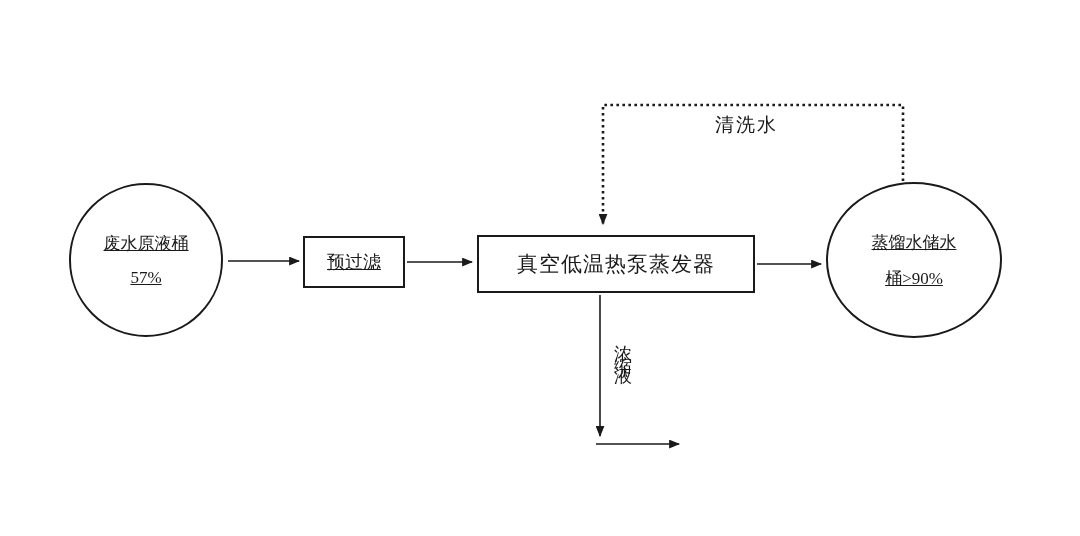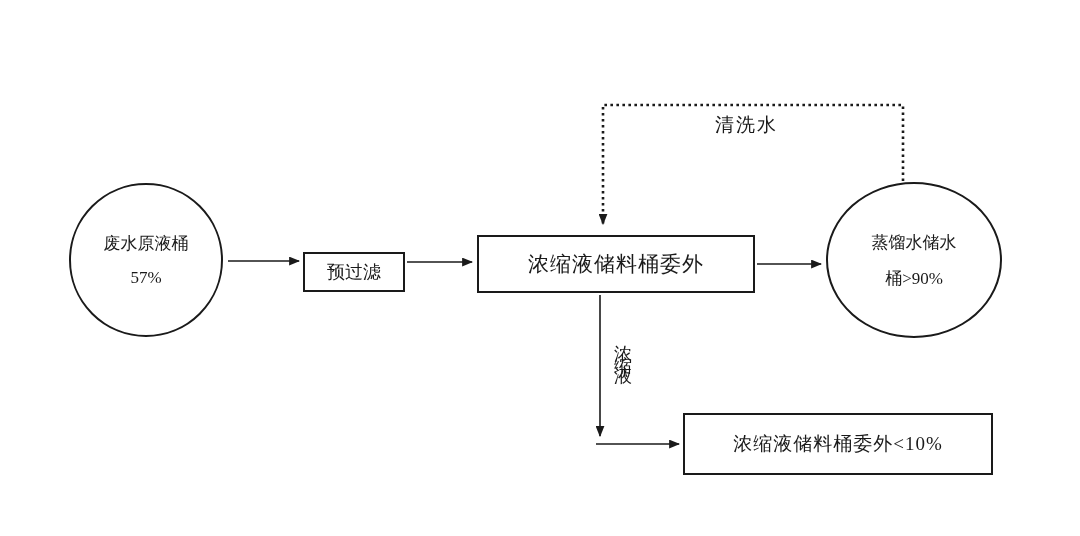--- a/index.html
+++ b/index.html
@@ -29,35 +29,36 @@
     position: absolute;
     display: flex;
     flex-direction: column;
     align-items: center;
     justify-content: center;
     text-align: center;
     border: 2px solid var(--stroke);
     background: var(--bg);
     color: var(--stroke);
   }
-  .node.circle { border-radius: 50%; }
+  .node.circle { border-radius: 50%; text-decoration: underline; }
   .node .line { display: block; }
 
   
   .n-source {
     left: 69px; top: 183px;
     width: 154px; height: 154px;
     font-size: 17px;
     gap: 13px;
   }
   
   .n-prefilter {
-    left: 303px; top: 252px;
-    width: 102px; height: 40px;
+    left: 303px; top: 236px;
+    width: 102px; height: 52px;
     font-size: 18px;
+    text-decoration: underline;
   }
   
   .n-evaporator {
     left: 477px; top: 235px;
     width: 278px; height: 58px;
     font-size: 21px;
     letter-spacing: 1px;
   }
   
   .n-distilled {
@@ -116,29 +117,26 @@
   <div class="node circle n-source">
     <span class="line">废水原液桶</span>
     <span class="line">57%</span>
   </div>
 
   <div class="node n-prefilter">
     <span class="line">预过滤</span>
   </div>
 
   <div class="node n-evaporator">
-    <span class="line">浓缩液储料桶委外</span>
+    <span class="line">真空低温热泵蒸发器</span>
   </div>
 
   <div class="node circle n-distilled">
     <span class="line">蒸馏水储水</span>
     <span class="line">桶&gt;90%</span>
   </div>
 
-  <div class="node n-concentrate">
-    <span class="line">浓缩液储料桶委外&lt;10%</span>
-  </div>
 
   <div class="edge-label lbl-wash">清洗水</div>
 
   <div class="edge-label lbl-concentrate">浓缩液</div>
 
 </div>
 
 </body></html>

